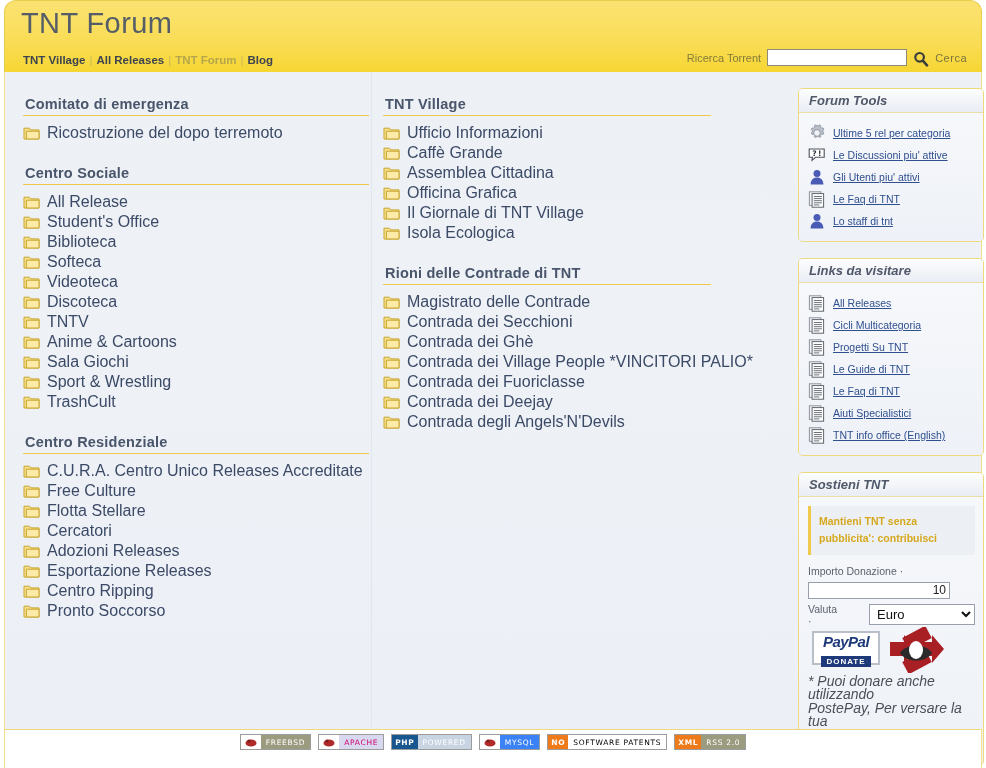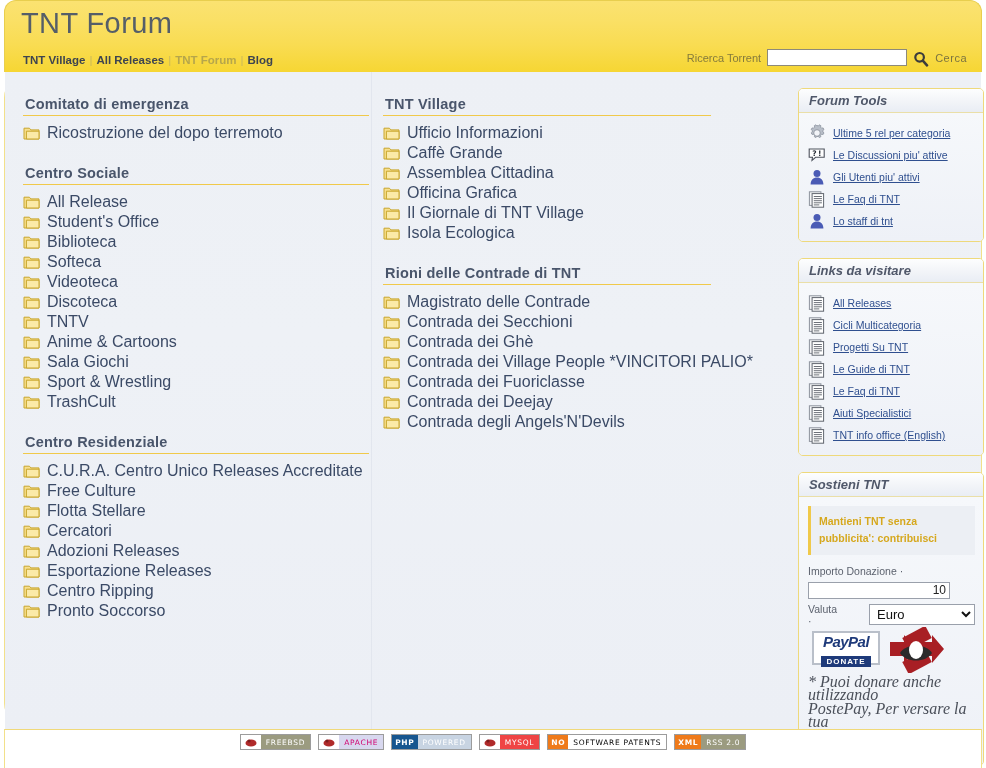--- a/index.html
+++ b/index.html
@@ -105,21 +105,20 @@
   .frame {
     position: absolute;
     left: 4px;
     top: 72px;
     width: 978px;
     height: 657px;
     background: #fef9c3;
     border-left: 1px solid #f2e08a;
     border-right: 1px solid #f2e08a;
     box-sizing: border-box;
-    border-radius: 26px;
   }
   .frame-inner {
     position: absolute;
     inset: 0;
     background: linear-gradient(to bottom, #edf0f5 0%, #eef1f6 40%, #eceff5 100%);
   }
 
   
   .col-left {
     position: absolute;
@@ -295,26 +294,25 @@
     display: inline-block;
     font-size: 8px;
     font-weight: bold;
     color: #ffffff;
     background: #1e3a7a;
     letter-spacing: 1px;
     padding: 0 5px;
     line-height: 11px;
   }
   .donate-foot {
-    font-size: 16px;
+    font-size: 14px;
     font-style: italic;
     color: #4a4f59;
     line-height: 13.5px;
     margin-top: 2px;
-    font-family: Liberation Serif, serif;
   }
   .donate-foot a { color: #2f4f8f; text-decoration: underline; font-style: italic; }
 
   
   .footer {
     position: absolute;
     left: 4px;
     top: 729px;
     width: 978px;
     height: 50px;
@@ -867,21 +865,21 @@
           <div class="b-l" style="background: rgb(23, 86, 143); color: rgb(255, 255, 255); font-weight: bold;">PHP</div>
           <div class="b-r" style="background: rgb(200, 212, 226); color: rgb(255, 255, 255);">POWERED</div>
         </div>
         <div class="badge">
           <div class="b-l" style="background: rgb(255, 255, 255);">
             <svg width="14" height="11" viewBox="0 0 14 11">
               <ellipse cx="7" cy="6" rx="5.5" ry="3.6" fill="#b02a2a"></ellipse>
               <circle cx="5" cy="4" r="1.6" fill="#7a1d1d"></circle>
             </svg>
           </div>
-          <div class="b-r" style="background: #ef4444; color: rgb(255, 255, 255);">MYSQL</div>
+          <div class="b-r" style="background: #3b82f6; color: rgb(255, 255, 255);">MYSQL</div>
         </div>
         <div class="badge">
           <div class="b-l" style="background: rgb(239, 122, 26); color: rgb(255, 255, 255); font-weight: bold;">NO</div>
           <div class="b-r" style="background: rgb(255, 255, 255); color: rgb(0, 0, 0);">SOFTWARE PATENTS</div>
         </div>
         <div class="badge">
           <div class="b-l" style="background: rgb(239, 122, 26); color: rgb(255, 255, 255); font-weight: bold;">XML</div>
           <div class="b-r" style="background: rgb(155, 155, 128); color: rgb(255, 255, 255);">RSS 2.0</div>
         </div>
       </div>

